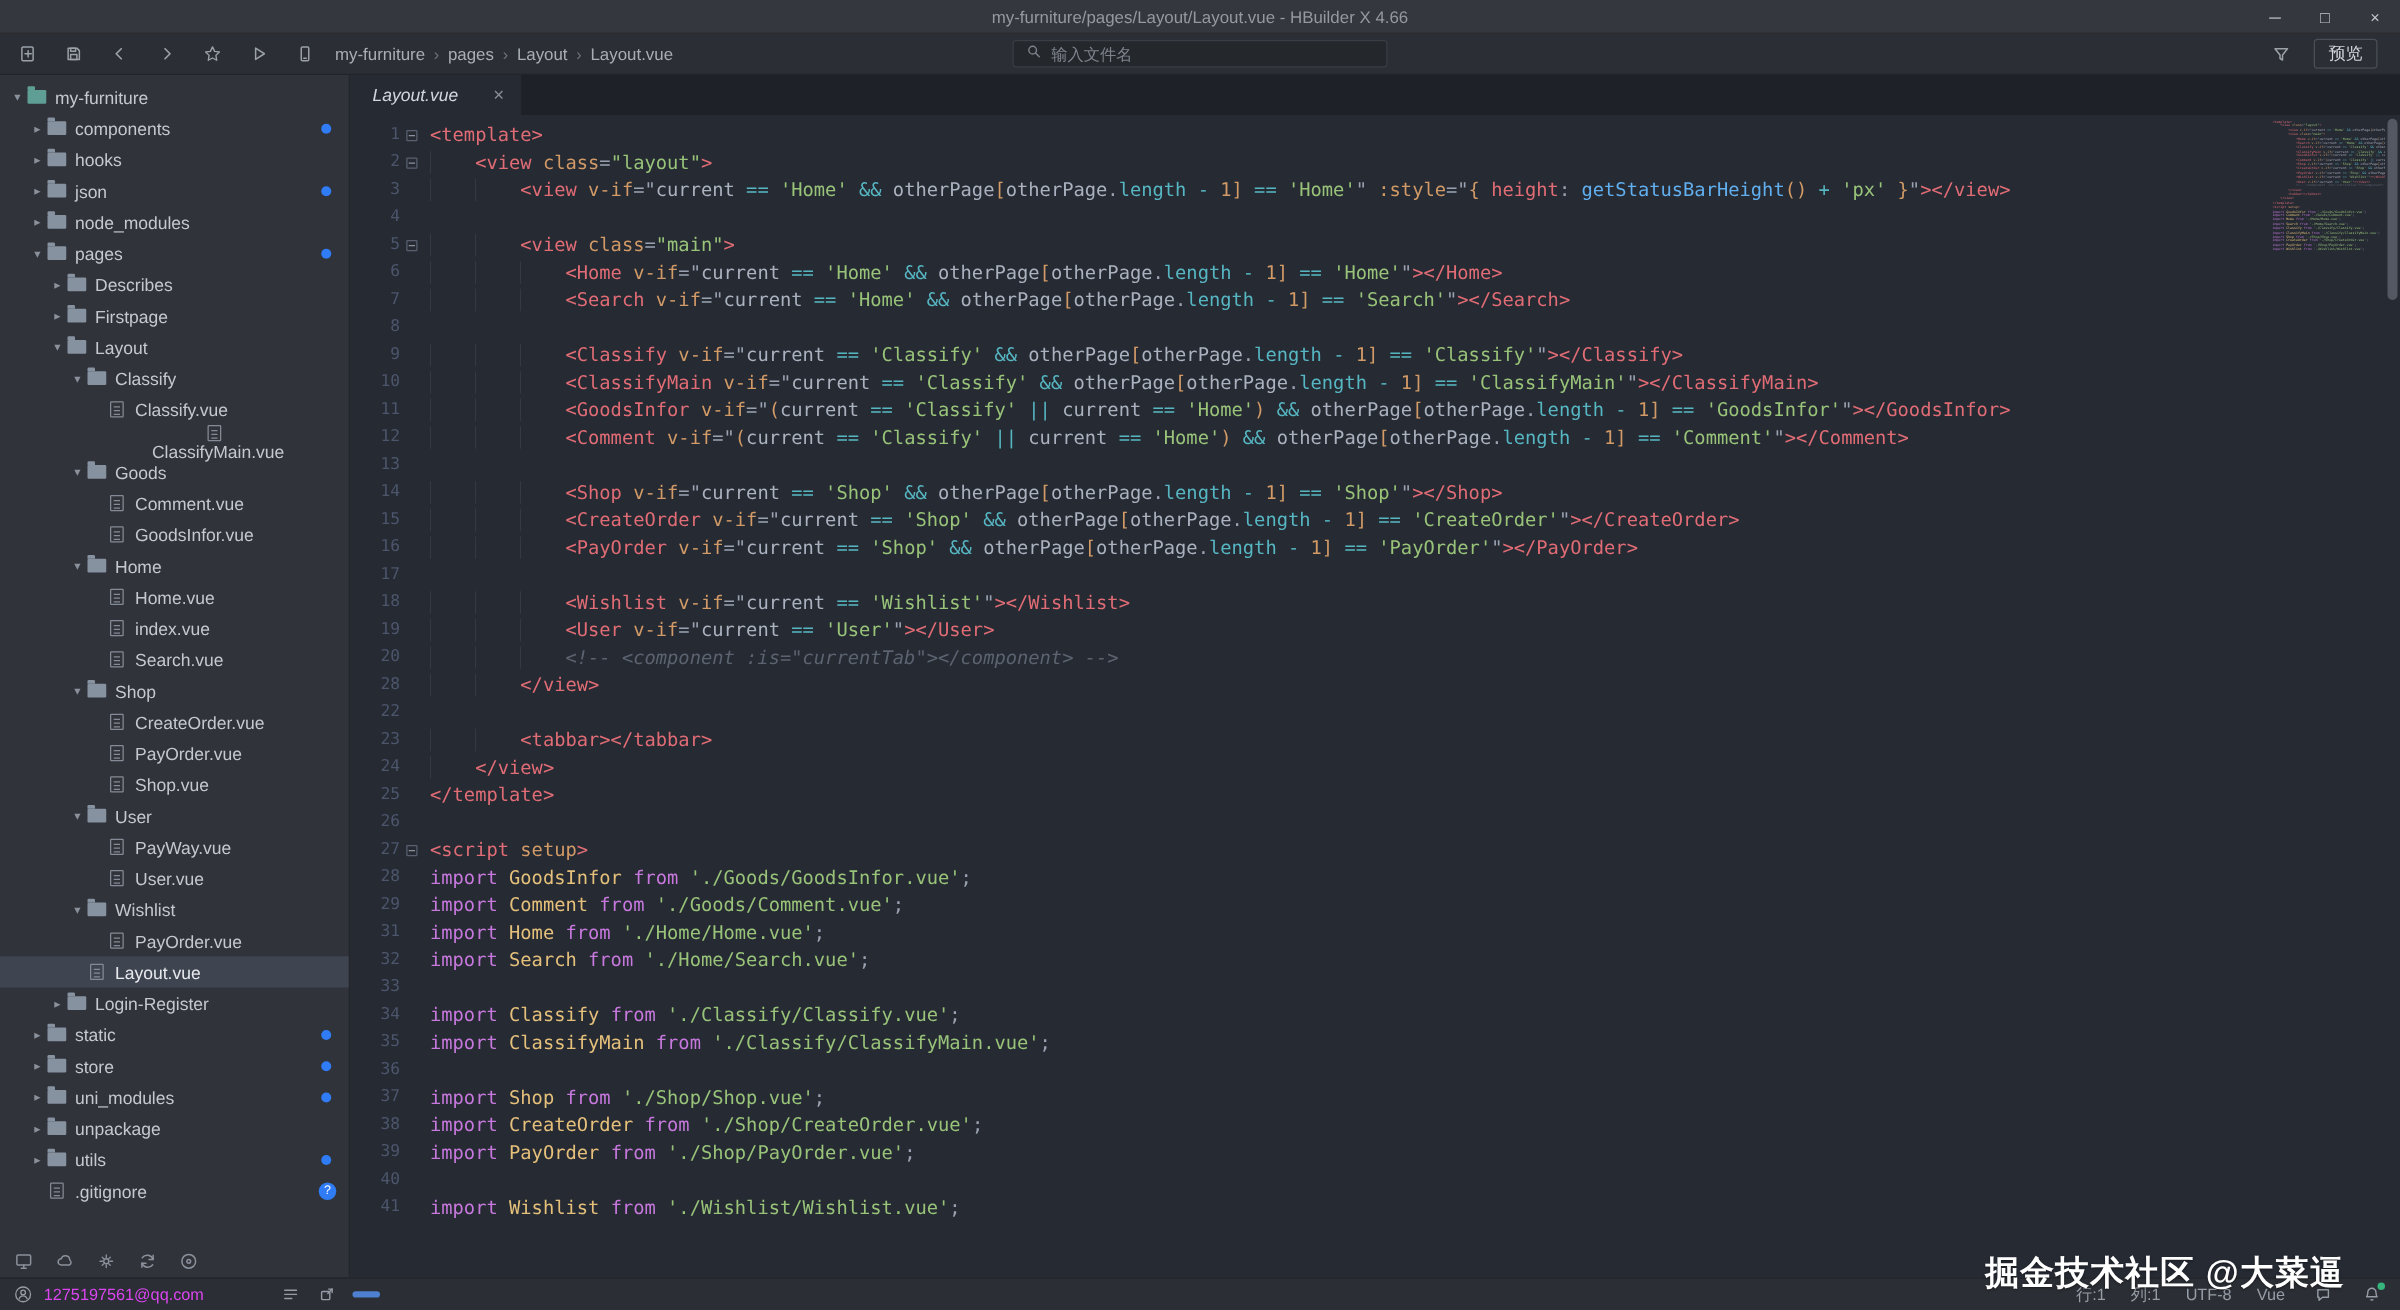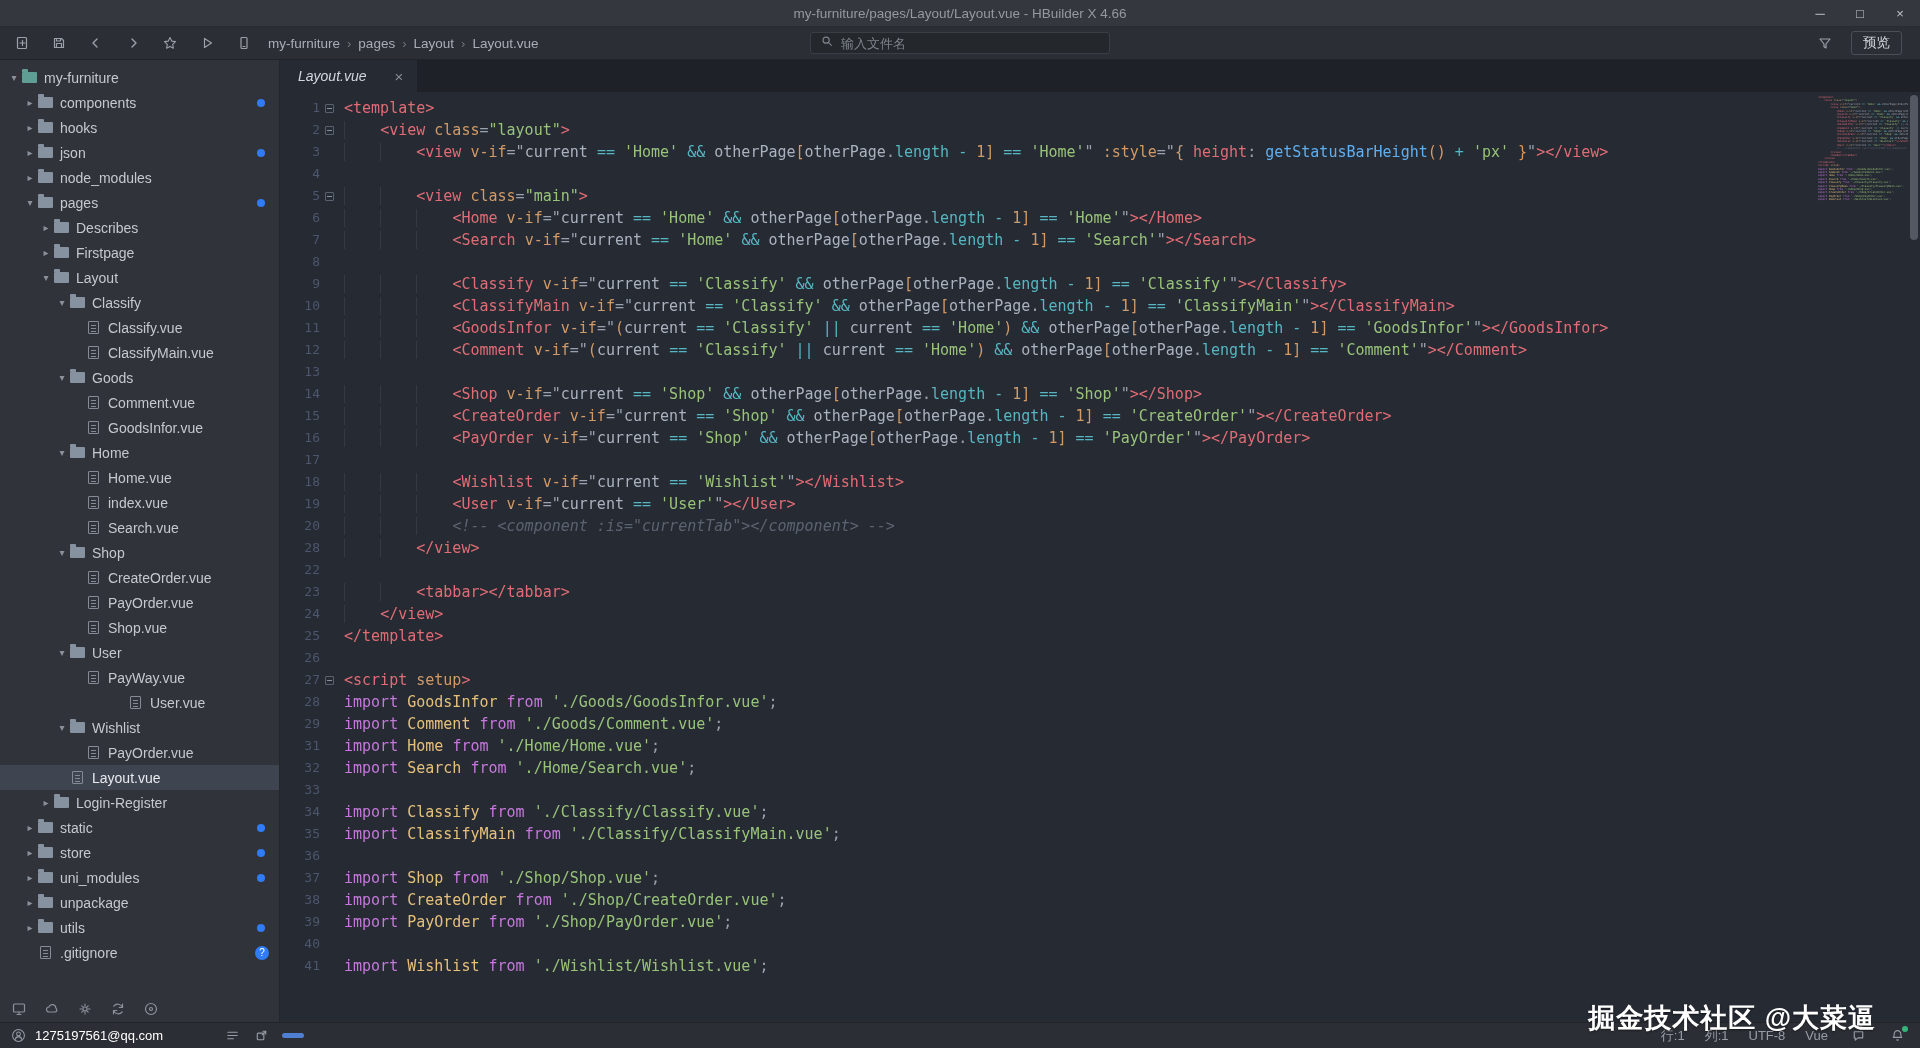--- a/index.html
+++ b/index.html
@@ -62,21 +62,21 @@
   .fold-box { width:9px; height:9px; border:1px solid #596070; border-radius:1px; background-image:linear-gradient(#8a919c,#8a919c); background-size:5px 1px; background-position:center; background-repeat:no-repeat; }
   .code { white-space:pre; padding-left:6px; }
   .ind { background:linear-gradient(to right, rgba(255,255,255,0.07) 1px, transparent 1px); }
   .minimap { position:absolute; top:0; right:12px; bottom:0; width:90px; overflow:hidden; padding-top:4px; opacity:.95; }
   .mm-line { font-family:"DejaVu Sans Mono",monospace; font-size:2.6px; line-height:3.4px; white-space:pre; }
   .vscroll { position:absolute; top:3px; right:2px; width:8px; height:145px; border-radius:4px; background:rgba(190,197,208,0.30); }
 
   
   .bottombar { height:26px; flex:none; background:#2b2e34; border-top:1px solid #222428; display:flex; align-items:center; }
   .bb-left { width:280px; flex:none; display:flex; align-items:center; gap:8px; padding:0 10px; color:#8f959e; }
-  .email { color:#ffffff; font-size:13px; white-space:nowrap; }
+  .email { color:#d946ef; font-size:13px; white-space:nowrap; }
   .bb-left-icons { margin-left:auto; display:flex; gap:12px; }
   .bb-pill { width:22px; height:5px; border-radius:2.5px; margin-left:2px; }
   .bb-right { margin-left:auto; display:flex; align-items:center; gap:22px; padding-right:14px; color:#979da6; font-size:13px; }
   .status-items { display:flex; align-items:center; gap:20px; }
   .bb-ico { position:relative; width:17px; height:17px; display:flex; align-items:center; justify-content:center; color:#979da6; }
   .bell-dot { position:absolute; right:-2px; top:-1px; width:6px; height:6px; border-radius:50%; }
 
   .watermark { position:absolute; right:44px; bottom:12px; font-size:27px; font-weight:700; color:#ffffff; letter-spacing:1px; text-shadow:0 1px 2px rgba(0,0,0,.45); white-space:nowrap; z-index:5; }
 </style>
 </head>
@@ -217,21 +217,21 @@
           <div class="tree-row" style="padding-left: 54px;">
             <span class="arrow">▾</span>
             <span class="folder-ic"></span>
             <span class="tree-label">Classify</span>
           </div>
           <div class="tree-row" style="padding-left: 70px;">
             <span class="arrow"></span>
             <span class="file-ic"></span>
             <span class="tree-label">Classify.vue</span>
           </div>
-          <div class="tree-row" style="padding-left: 70px;">
+          <div class="tree-row" style="padding-left: 70px; flex-direction: column;">
             <span class="arrow"></span>
             <span class="file-ic"></span>
             <span class="tree-label">ClassifyMain.vue</span>
           </div>
           <div class="tree-row" style="padding-left: 54px;">
             <span class="arrow">▾</span>
             <span class="folder-ic"></span>
             <span class="tree-label">Goods</span>
           </div>
           <div class="tree-row" style="padding-left: 70px;">
@@ -287,21 +287,21 @@
           <div class="tree-row" style="padding-left: 54px;">
             <span class="arrow">▾</span>
             <span class="folder-ic"></span>
             <span class="tree-label">User</span>
           </div>
           <div class="tree-row" style="padding-left: 70px;">
             <span class="arrow"></span>
             <span class="file-ic"></span>
             <span class="tree-label">PayWay.vue</span>
           </div>
-          <div class="tree-row" style="padding-left: 112px; text-align: right;">
+          <div class="tree-row" style="padding-left: 70px; text-align: right;">
             <span class="arrow"></span>
             <span class="file-ic"></span>
             <span class="tree-label">User.vue</span>
           </div>
           <div class="tree-row" style="padding-left: 54px;">
             <span class="arrow">▾</span>
             <span class="folder-ic"></span>
             <span class="tree-label">Wishlist</span>
           </div>
           <div class="tree-row" style="padding-left: 70px;">

